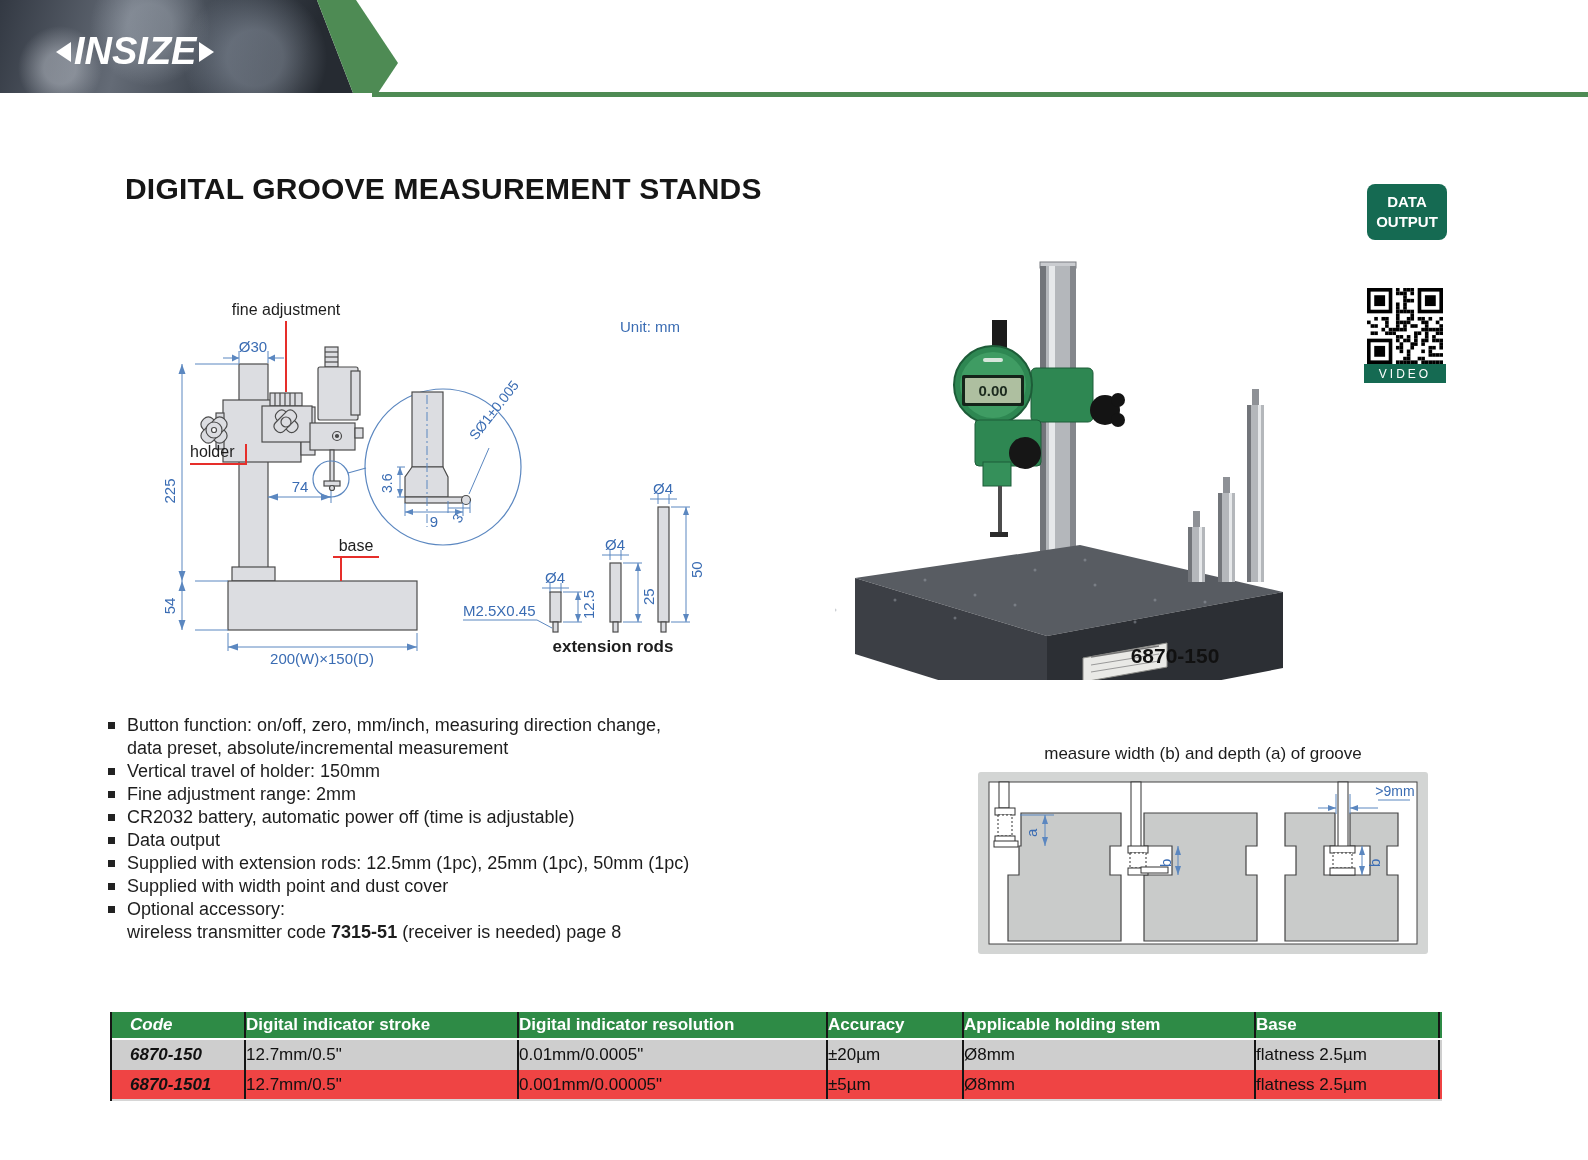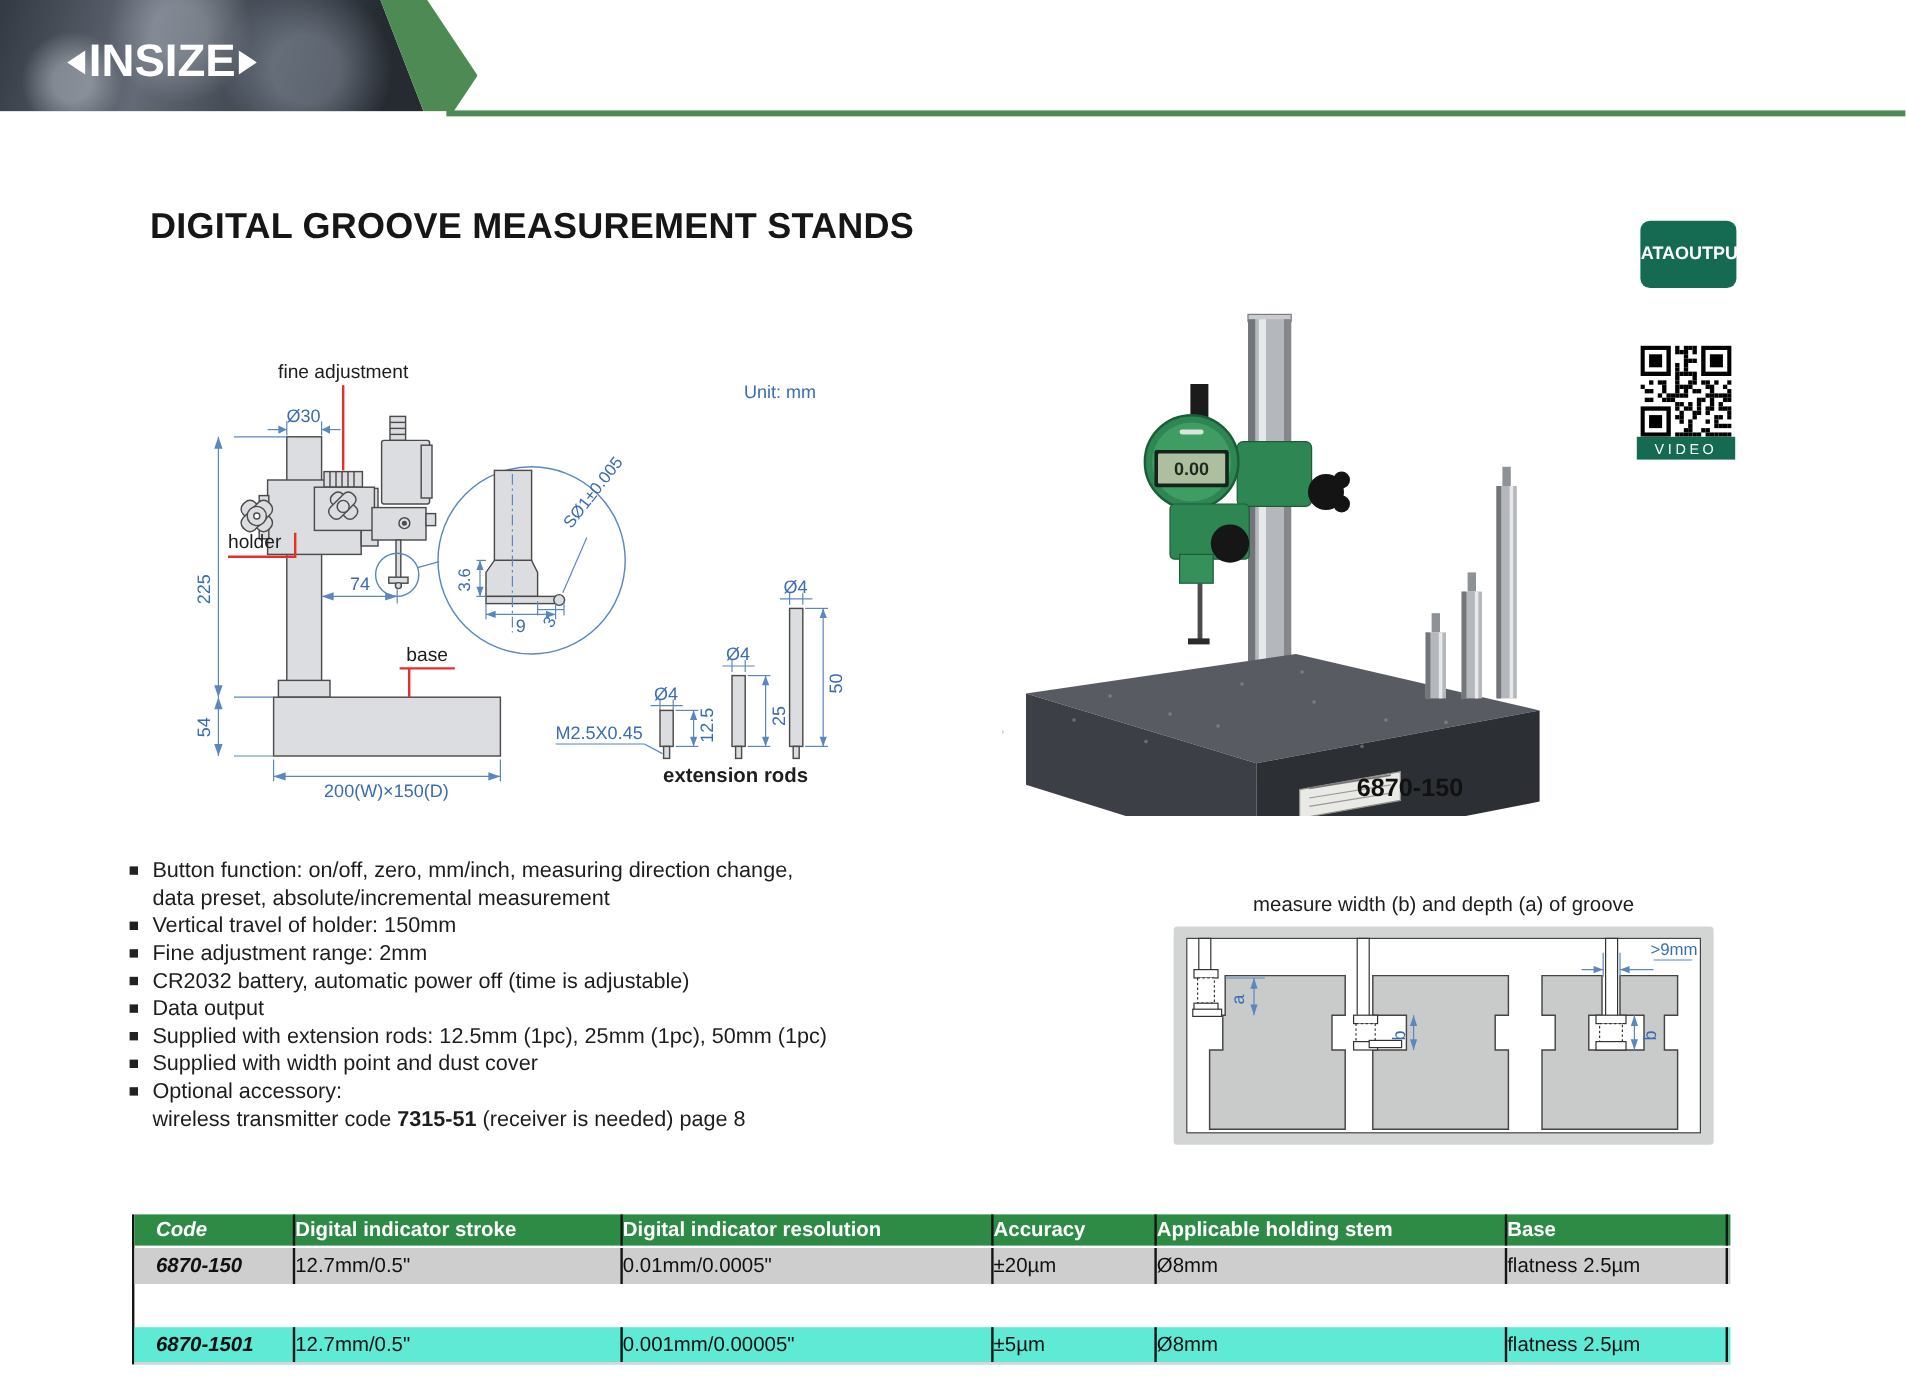--- a/index.html
+++ b/index.html
@@ -13,43 +13,43 @@
       radial-gradient(circle at 150px 26px, rgba(190,198,208,.35) 22px, rgba(190,198,208,0) 60px),
       radial-gradient(circle at 255px 58px, rgba(165,175,190,.40) 28px, rgba(165,175,190,0) 72px),
       linear-gradient(105deg,#333943,#646b76 35%,#3f4650 60%,#262b32 85%);
     clip-path:polygon(0 0,317px 0,353px 100%,0 100%);}
   .header-chev{left:0;top:0;width:400px;height:93px;background:#4e8b54;
     clip-path:polygon(317px 0,356px 0,398px 63px,378px 93px,353px 93px);}
   .header-line{left:372px;top:92px;right:0;height:5px;background:#4e8b54;}
   .logo{left:56px;top:30px;display:flex;align-items:center;gap:3px;}
   .arr-l{width:0;height:0;border-top:10px solid transparent;border-bottom:10px solid transparent;border-right:15px solid #fff;}
   .arr-r{width:0;height:0;border-top:10px solid transparent;border-bottom:10px solid transparent;border-left:15px solid #fff;}
-  .logo-text{color:#fff;font-size:38px;font-weight:bold;letter-spacing:0;}
+  .logo-text{color:#fff;font-size:38px;font-weight:bold;font-style:italic;letter-spacing:0;}
 
   .page-title{left:125px;top:172px;font-size:30px;font-weight:bold;color:#161616;letter-spacing:.2px;}
 
   .badge{left:1367px;top:184px;width:80px;height:56px;background:#156a52;border-radius:8px;
-    color:#fff;font-weight:bold;font-size:15px;line-height:1.35;display:flex;align-items:center;justify-content:center;text-align:center;}
+    color:#fff;font-weight:bold;font-size:15px;line-height:1.35;display:flex;flex-direction:column;align-items:center;justify-content:center;text-align:center;}
   .qr{left:1367px;top:288px;width:76px;height:76px;background:#fff;}
   .video{left:1364px;top:364px;width:82px;height:19px;background:#156a52;color:#fff;font-size:12px;font-weight:normal;
     letter-spacing:3px;display:flex;align-items:center;justify-content:center;}
 
   
   .features{left:108px;top:714px;width:740px;font-size:18px;line-height:23px;color:#1d1d1d;}
   .feat{display:flex;}
   .feat .sq{flex:0 0 7px;width:7px;height:7px;background:#222;margin:8px 12px 0 0;}
   .feat b{font-weight:bold;}
 
   
   .ptable{left:110px;top:1012px;width:1330px;font-size:17px;color:#111;border-left:2px solid #151515;}
   .trow{display:grid;grid-template-columns:134px 273px 309px 136px 292px 184px;}
   .trow>div{border-right:2px solid #151515;white-space:nowrap;overflow:hidden;}
   .thead{background:#2e8b46;color:#fff;font-weight:bold;height:26px;line-height:26px;margin-bottom:2px;}
   .trow.r1{background:#cecece;height:30px;line-height:30px;}
-  .trow.r2{background:#5eead4;height:29px;line-height:29px;border-bottom:2px solid #d6d6d6;margin-top:36px;}
+  .trow.r2{background:#ef4444;height:29px;line-height:29px;border-bottom:2px solid #d6d6d6;}
   .trow>div:first-child{text-align:left;padding-left:18px;font-style:italic;}
   .trow.r1>div:first-child,.trow.r2>div:first-child{font-weight:bold;}
 
   svg text{font-family:"Liberation Sans",sans-serif;}
   .dimtxt{fill:#3a6cb3;font-size:15px;}
   .dimtxt-s{fill:#3a6cb3;font-size:14px;}
   .lbl{fill:#1d1d1d;font-size:16px;}
 </style>
 </head>
 <body>

